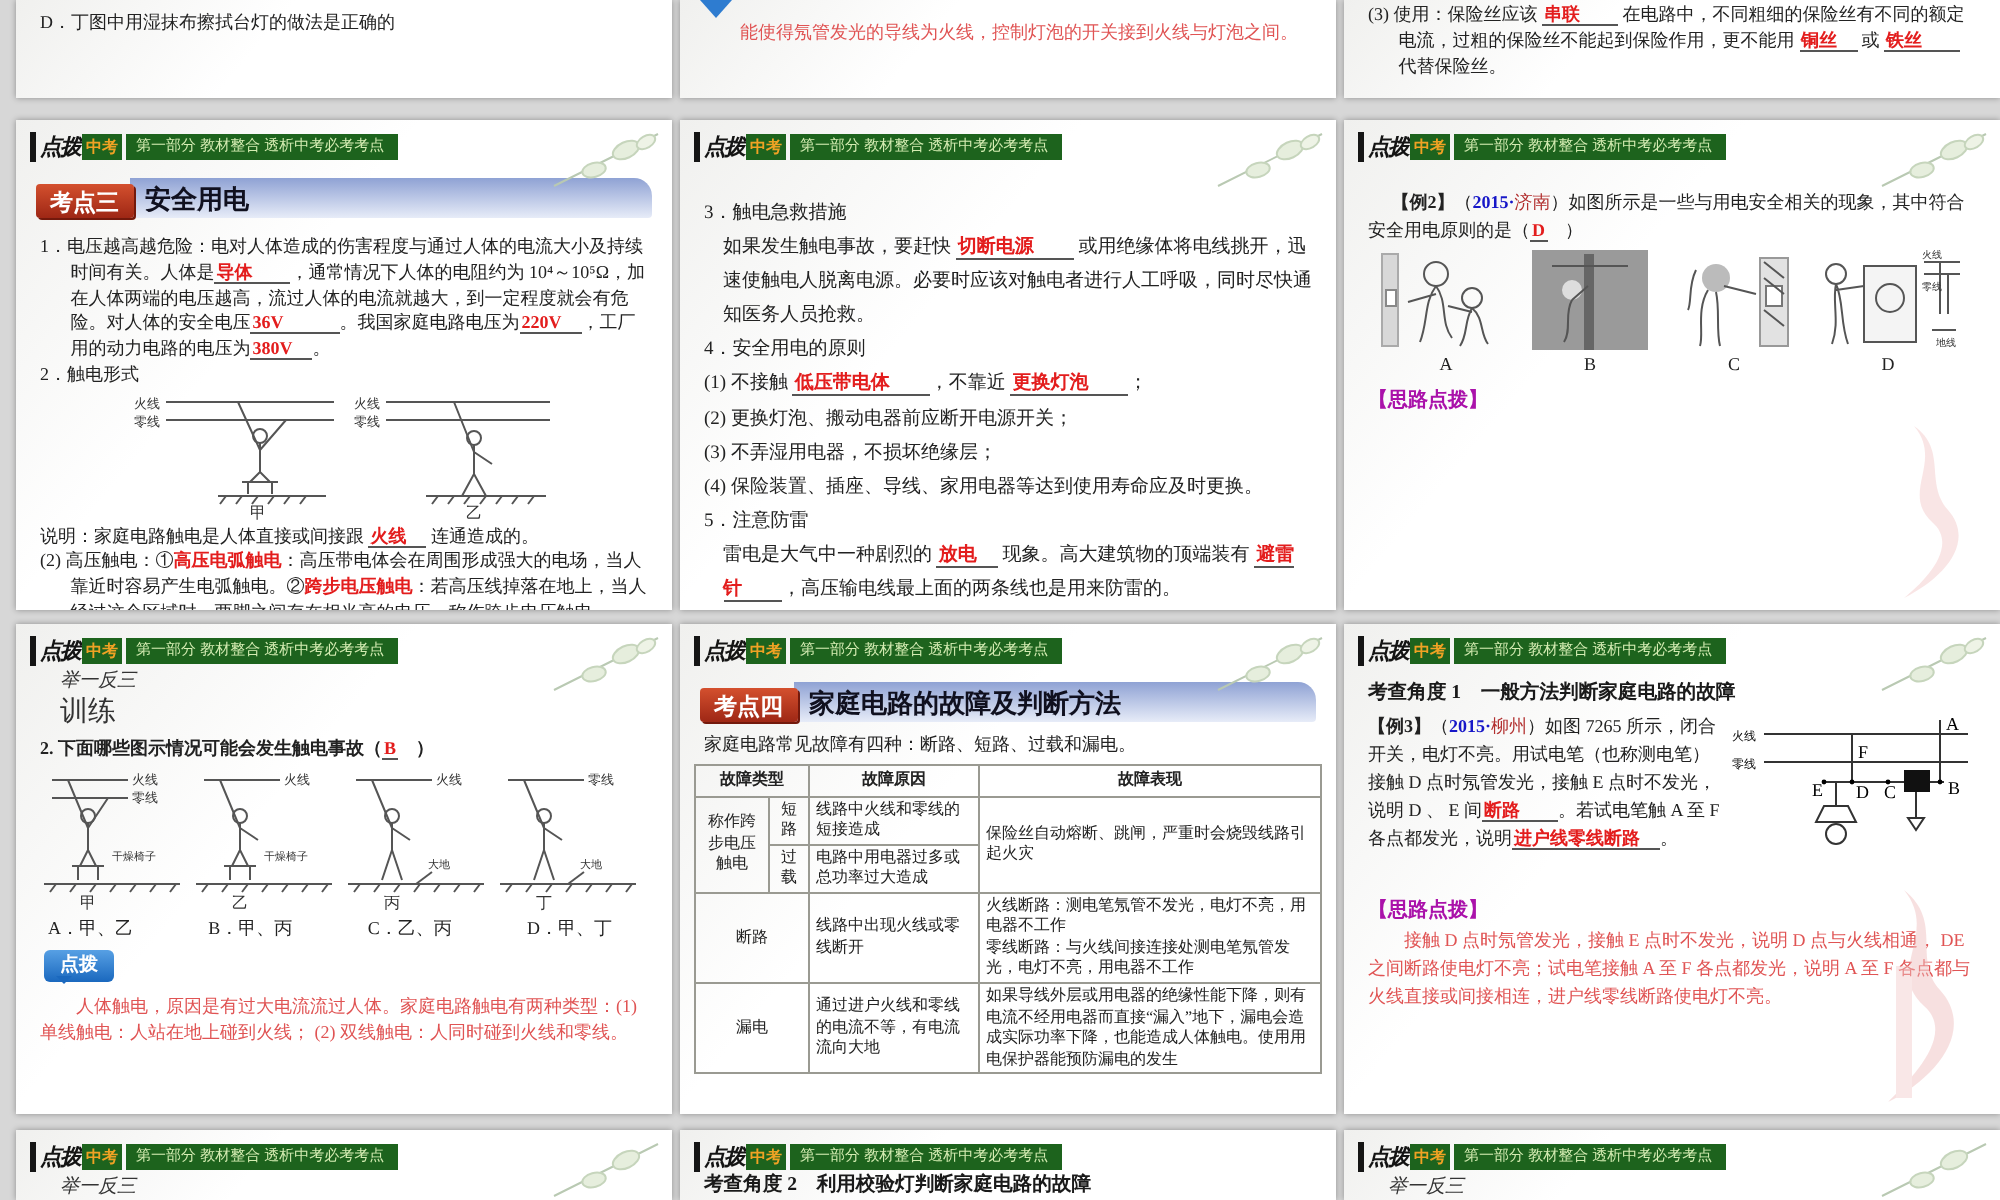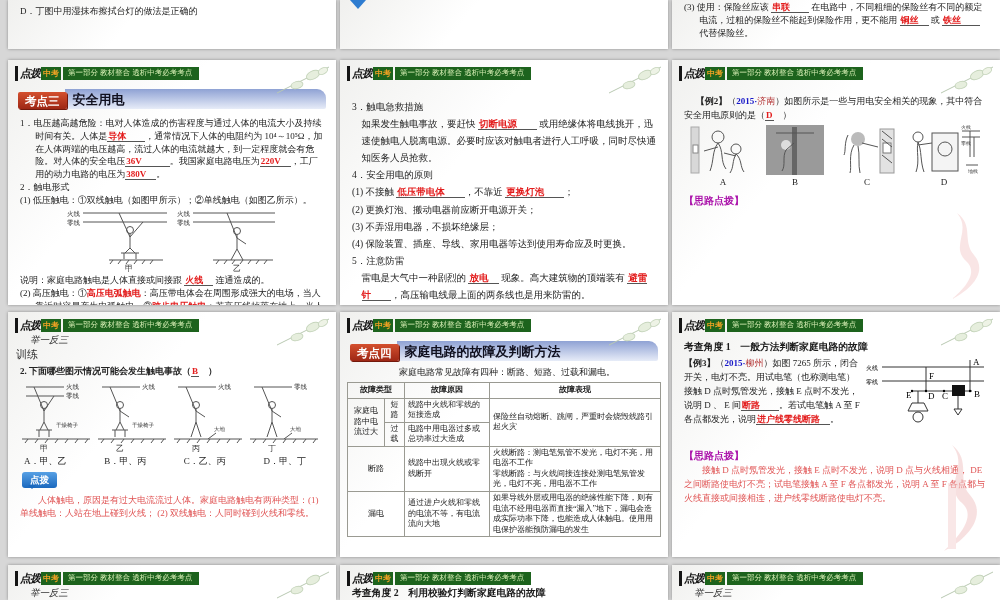--- a/index.html
+++ b/index.html
@@ -30,21 +30,21 @@
   .sb{font-weight:bold;}
   .sa{color:#e31d1d;font-weight:bold;border-bottom:1px solid #555;padding:0 1px;margin-top:44px;}
   .su{border-bottom:1px solid #555;white-space:pre;}
   .sr{color:#e31d1d;font-weight:bold;}
   .sp{color:#e05454;}
   .sy{color:#1717c8;font-weight:bold;}
   .sl{color:#b23030;}
   .purple{color:#aa12aa;font-weight:bold;font-size:10px;margin-top:3px;}
   .angle{font-weight:bold;font-size:9.8px;margin:4px 0 3px 0;color:#1a1a1a;}
   .lianxi{font-size:9.5px;color:#333;margin:2px 0 0 22px;font-style:italic;}
-  .xunlian{font-size:11px;color:#333;margin:0 0 0 8px;}
+  .xunlian{font-size:14px;color:#333;margin:0 0 0 22px;}
   .bubble{display:inline-block;background:linear-gradient(#57a0e4,#1a68be);color:#fff;font-weight:bold;
           font-size:9.5px;padding:1px 8px;border-radius:3px;position:relative;margin:4px 0 6px 2px;
           font-family:"Liberation Sans",sans-serif;}
   .bubble:after{content:"";position:absolute;left:6px;bottom:-5px;border:4px solid transparent;border-top-color:#1a68be;}
   .opts{display:flex;justify-content:space-between;padding:1px 18px 0 4px;font-size:9px;}
   
   table.fault{border-collapse:collapse;margin:3px auto 0 auto;width:calc(100% - 2px);
               font-size:8px;line-height:1.32;color:#222;}
   table.fault th,table.fault td{border:1px solid #9a9a92;padding:1px 3px;vertical-align:middle;text-align:left;}
   table.fault th{text-align:center;padding:2px 3px;}
@@ -69,20 +69,21 @@
 <div id="canvas">
 
   <div class="slide" style="left:8px;top:0;height:49px;">
     <div class="body" style="padding-top:5px;">D．丁图中用湿抹布擦拭台灯的做法是正确的</div>
   </div>
 
   <div class="slide" style="left:340px;top:0;height:49px;">
     <svg width="16" height="9" style="position:absolute;left:10px;top:0;">
       <polygon points="0,0 16,0 8,9" fill="#2e7cd0"></polygon>
     </svg>
+    <div class="body" style="padding-top:10px;"><span class="sp">　　能使得氖管发光的导线为火线，控制灯泡的开关接到火线与灯泡之间。</span></div>
   </div>
 
   <div class="slide" style="left:672px;top:0;height:49px;">
     <div class="body" style="padding-top:1px;">
       <div class="hang"><span>(3) 使用：保险丝应该 </span><span class="sa">串联</span><span class="su">　　</span><span> 在电路中，不同粗细的保险丝有不同的额定电流，过粗的保险丝不能起到保险作用，更不能用 </span><span class="sa">铜丝</span><span class="su">　</span><span> 或 </span><span class="sa">铁丝</span><span class="su">　　</span><span> 代替保险丝。</span></div>
     </div>
   </div>
 
   <div class="slide full" style="left:8px;top:60px;">
     <div class="s-hdr">
@@ -98,21 +99,20 @@
       <ellipse cx="24" cy="22" rx="6" ry="3.5" fill="#e6eedd" stroke="#c6d5bc" transform="rotate(-15 24 22)"></ellipse>
       <ellipse cx="50" cy="8" rx="5" ry="3" fill="#eef3e6" stroke="#c6d5bc" transform="rotate(-30 50 8)"></ellipse>
     </svg>
     <div class="banner">
       <span class="banner-tag">考点三</span>
       <span class="banner-title">安全用电</span>
     </div>
     <div class="body" style="line-height:1.42;">
       <div class="hang"><span>1．电压越高越危险：电对人体造成的伤害程度与通过人体的电流大小及持续时间有关。人体是</span><span class="sa">导体</span><span class="su">　　</span><span>，通常情况下人体的电阻约为 10⁴～10⁵Ω，加在人体两端的电压越高，流过人体的电流就越大，到一定程度就会有危险。对人体的安全电压</span><span class="sa">36V</span><span class="su">　　　</span><span>。我国家庭电路电压为</span><span class="sa">220V</span><span class="su">　</span><span>，工厂用的动力电路的电压为</span><span class="sa">380V</span><span class="su">　</span><span>。</span></div>
       <div>2．触电形式</div>
-      <div class="hang">(1) 低压触电：①双线触电（如图甲所示）；②单线触电（如图乙所示）。</div>
       <svg class="fig" width="210" height="66" viewBox="0 0 210 66">
         <text x="0" y="9">火线</text>
         <text x="0" y="18">零线</text>
         <line x1="16" y1="6" x2="100" y2="6"></line>
           <line x1="16" y1="15" x2="100" y2="15"></line>
         <circle class="st" cx="63" cy="23" r="3.5"></circle>
         <path d="M63 26.5 L63 41 M63 30 L52 6 M63 30 L76 15 M63 41 L58 46 M63 41 L68 46"></path>
         <path d="M54 46 L72 46 M57 46 L57 52 M69 46 L69 52 M42 53 L96 53"></path>
         <path d="M46 53 l-3 4 M54 53 l-3 4 M62 53 l-3 4 M70 53 l-3 4 M78 53 l-3 4 M86 53 l-3 4" stroke="#888"></path>
         <text class="cap" x="58" y="64">甲</text>
@@ -317,30 +317,30 @@
       <path d="M4 30 Q28 18 56 4" stroke="#b9c9b2" fill="none" stroke-width="1"></path>
       <ellipse cx="40" cy="12" rx="7" ry="4" fill="#e6eedd" stroke="#c6d5bc" transform="rotate(-25 40 12)"></ellipse>
       <ellipse cx="24" cy="22" rx="6" ry="3.5" fill="#e6eedd" stroke="#c6d5bc" transform="rotate(-15 24 22)"></ellipse>
       <ellipse cx="50" cy="8" rx="5" ry="3" fill="#eef3e6" stroke="#c6d5bc" transform="rotate(-30 50 8)"></ellipse>
     </svg>
     <div class="banner">
       <span class="banner-tag">考点四</span>
       <span class="banner-title">家庭电路的故障及判断方法</span>
     </div>
     <div class="body" style="padding:0 6px;">
-      <div style="padding-left:6px;font-size:9px;text-align:center;">家庭电路常见故障有四种：断路、短路、过载和漏电。</div>
+      <div style="padding-left:6px;font-size:9px;">家庭电路常见故障有四种：断路、短路、过载和漏电。</div>
       <table class="fault">
         <tbody>
             <tr>
           <th colspan="2">故障类型</th>
           <th>故障原因</th>
           <th>故障表现</th>
         </tr>
         <tr>
-          <td rowspan="2" class="w-group">家庭电路中电流过大</td>
+          <td rowspan="2" class="w-group">称作跨步电压触电</td>
           <td class="w-type">短路</td>
           <td style="width:78px;">线路中火线和零线的短接造成</td>
           <td rowspan="2">保险丝自动熔断、跳闸，严重时会烧毁线路引起火灾</td>
         </tr>
         <tr>
           <td class="w-type">过载</td>
           <td>电路中用电器过多或总功率过大造成</td>
         </tr>
         <tr>
           <td colspan="2" class="cell-c">断路</td>

